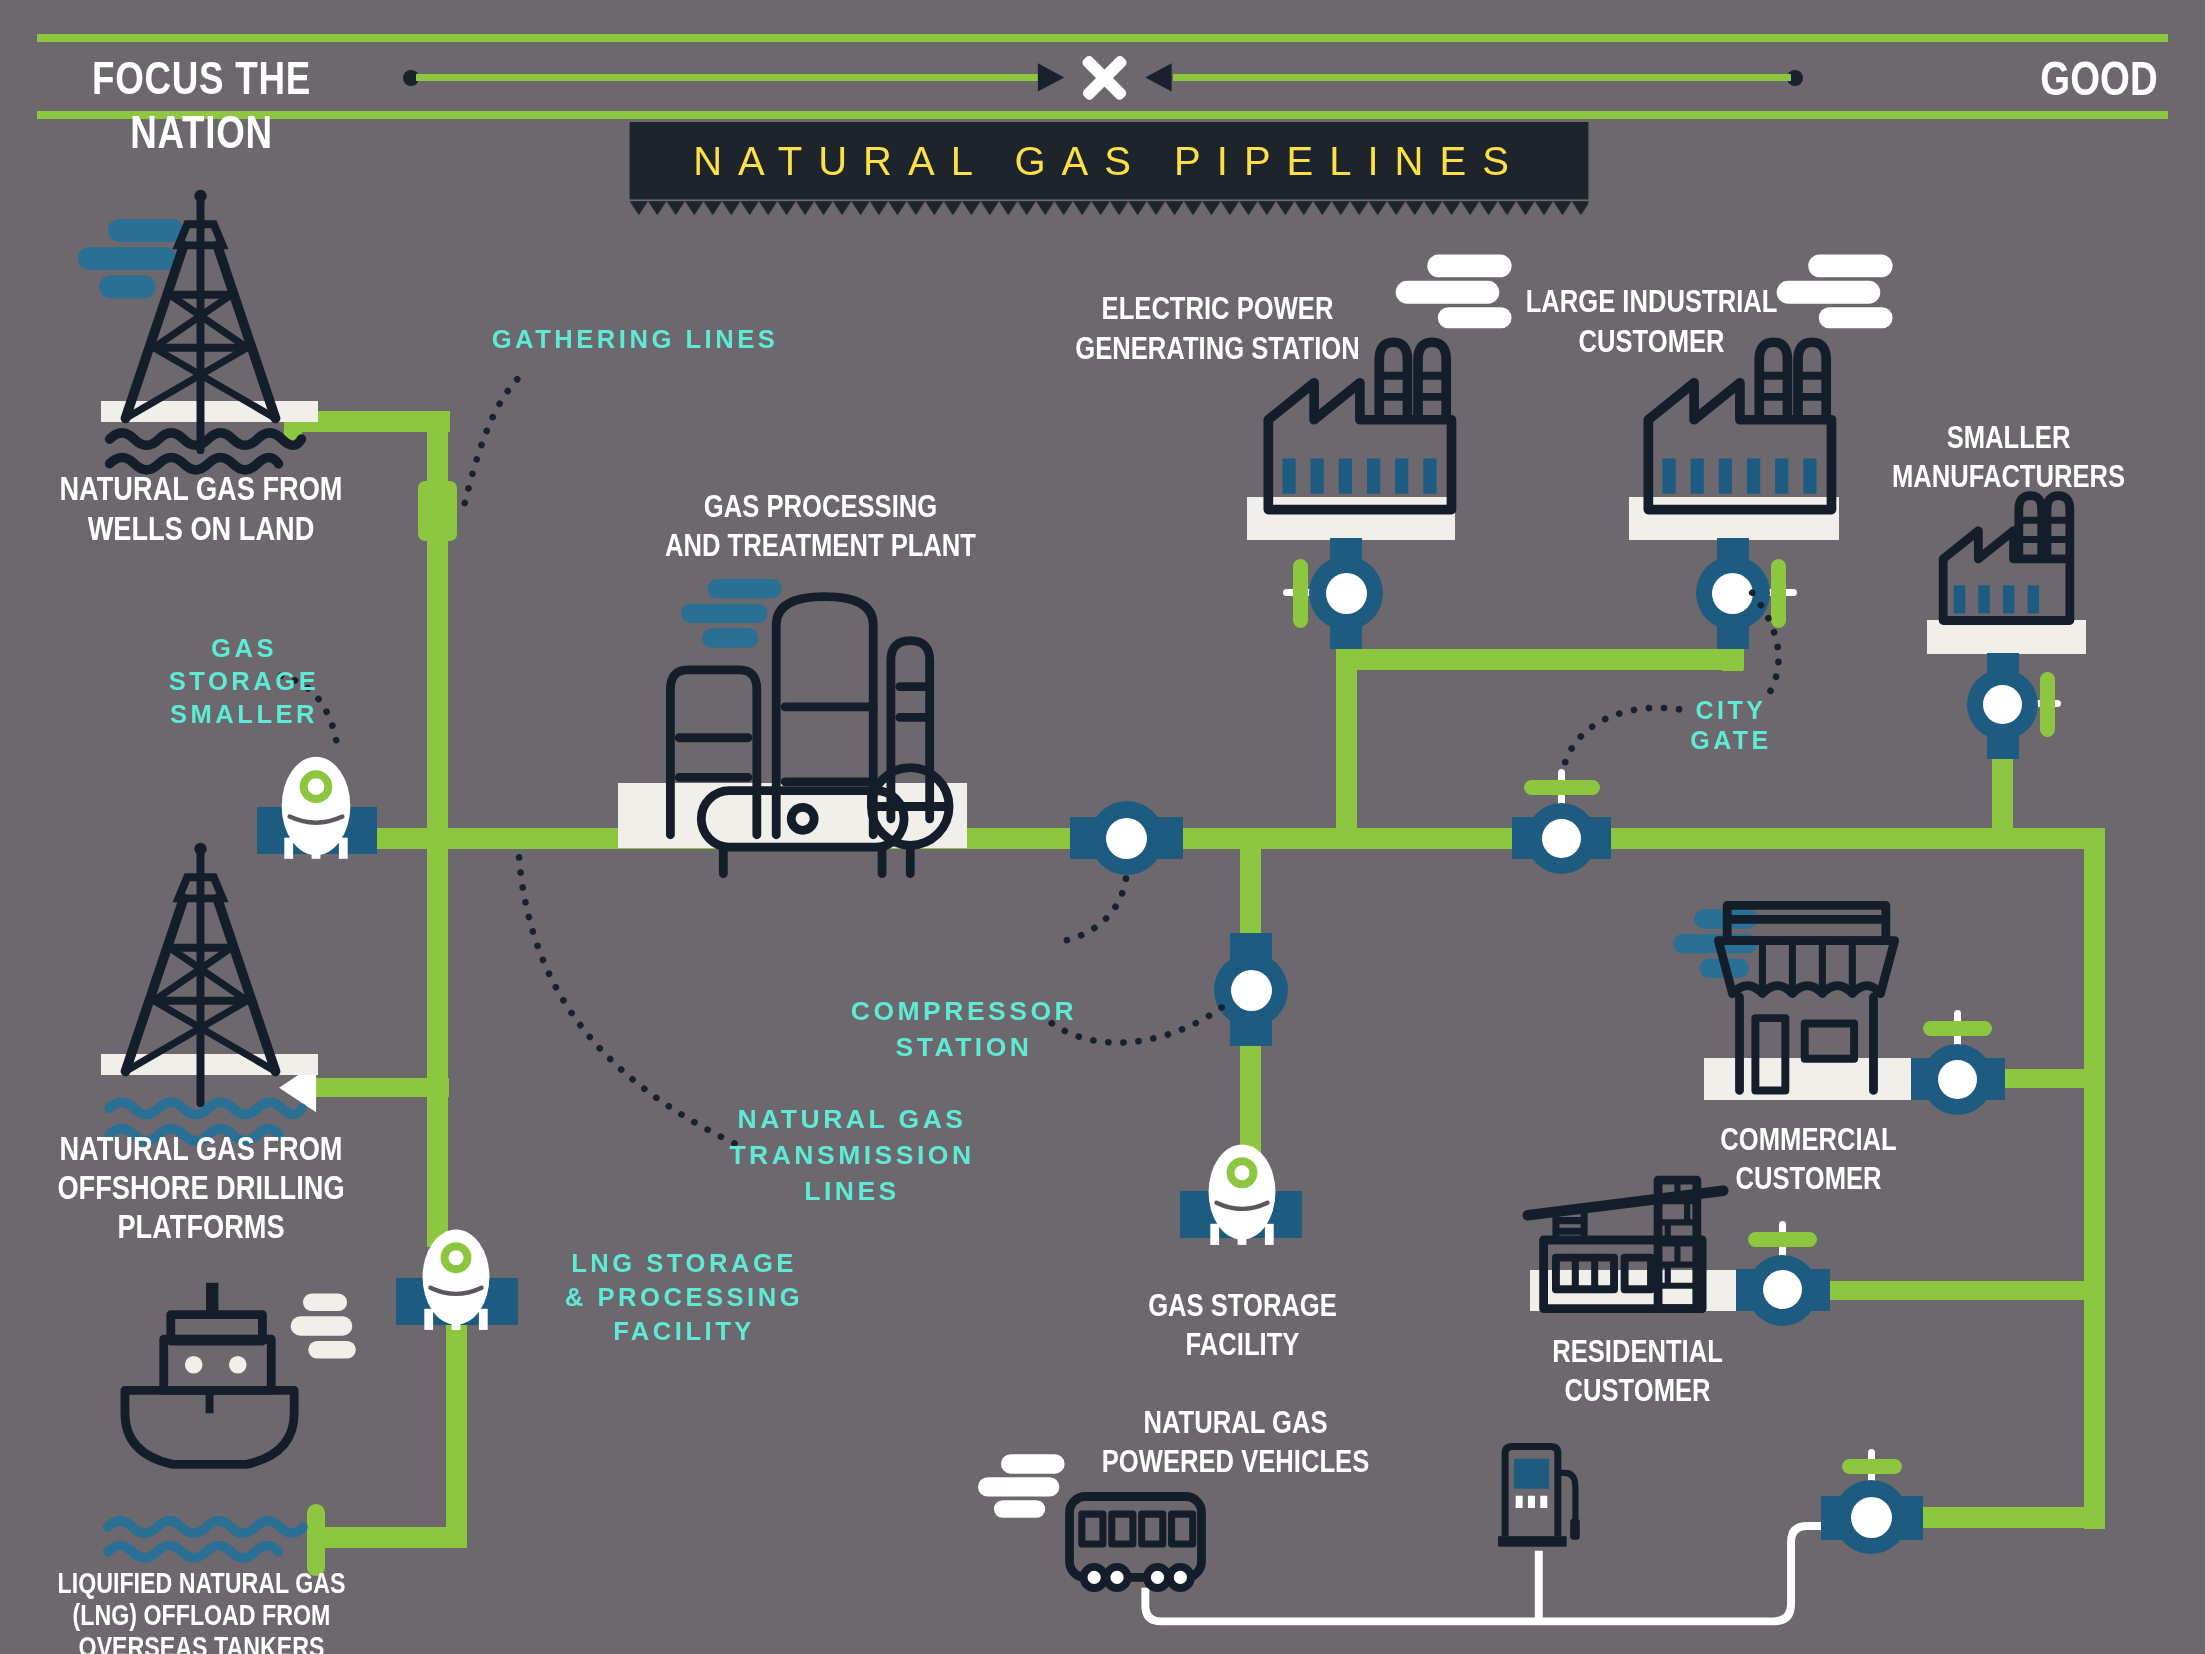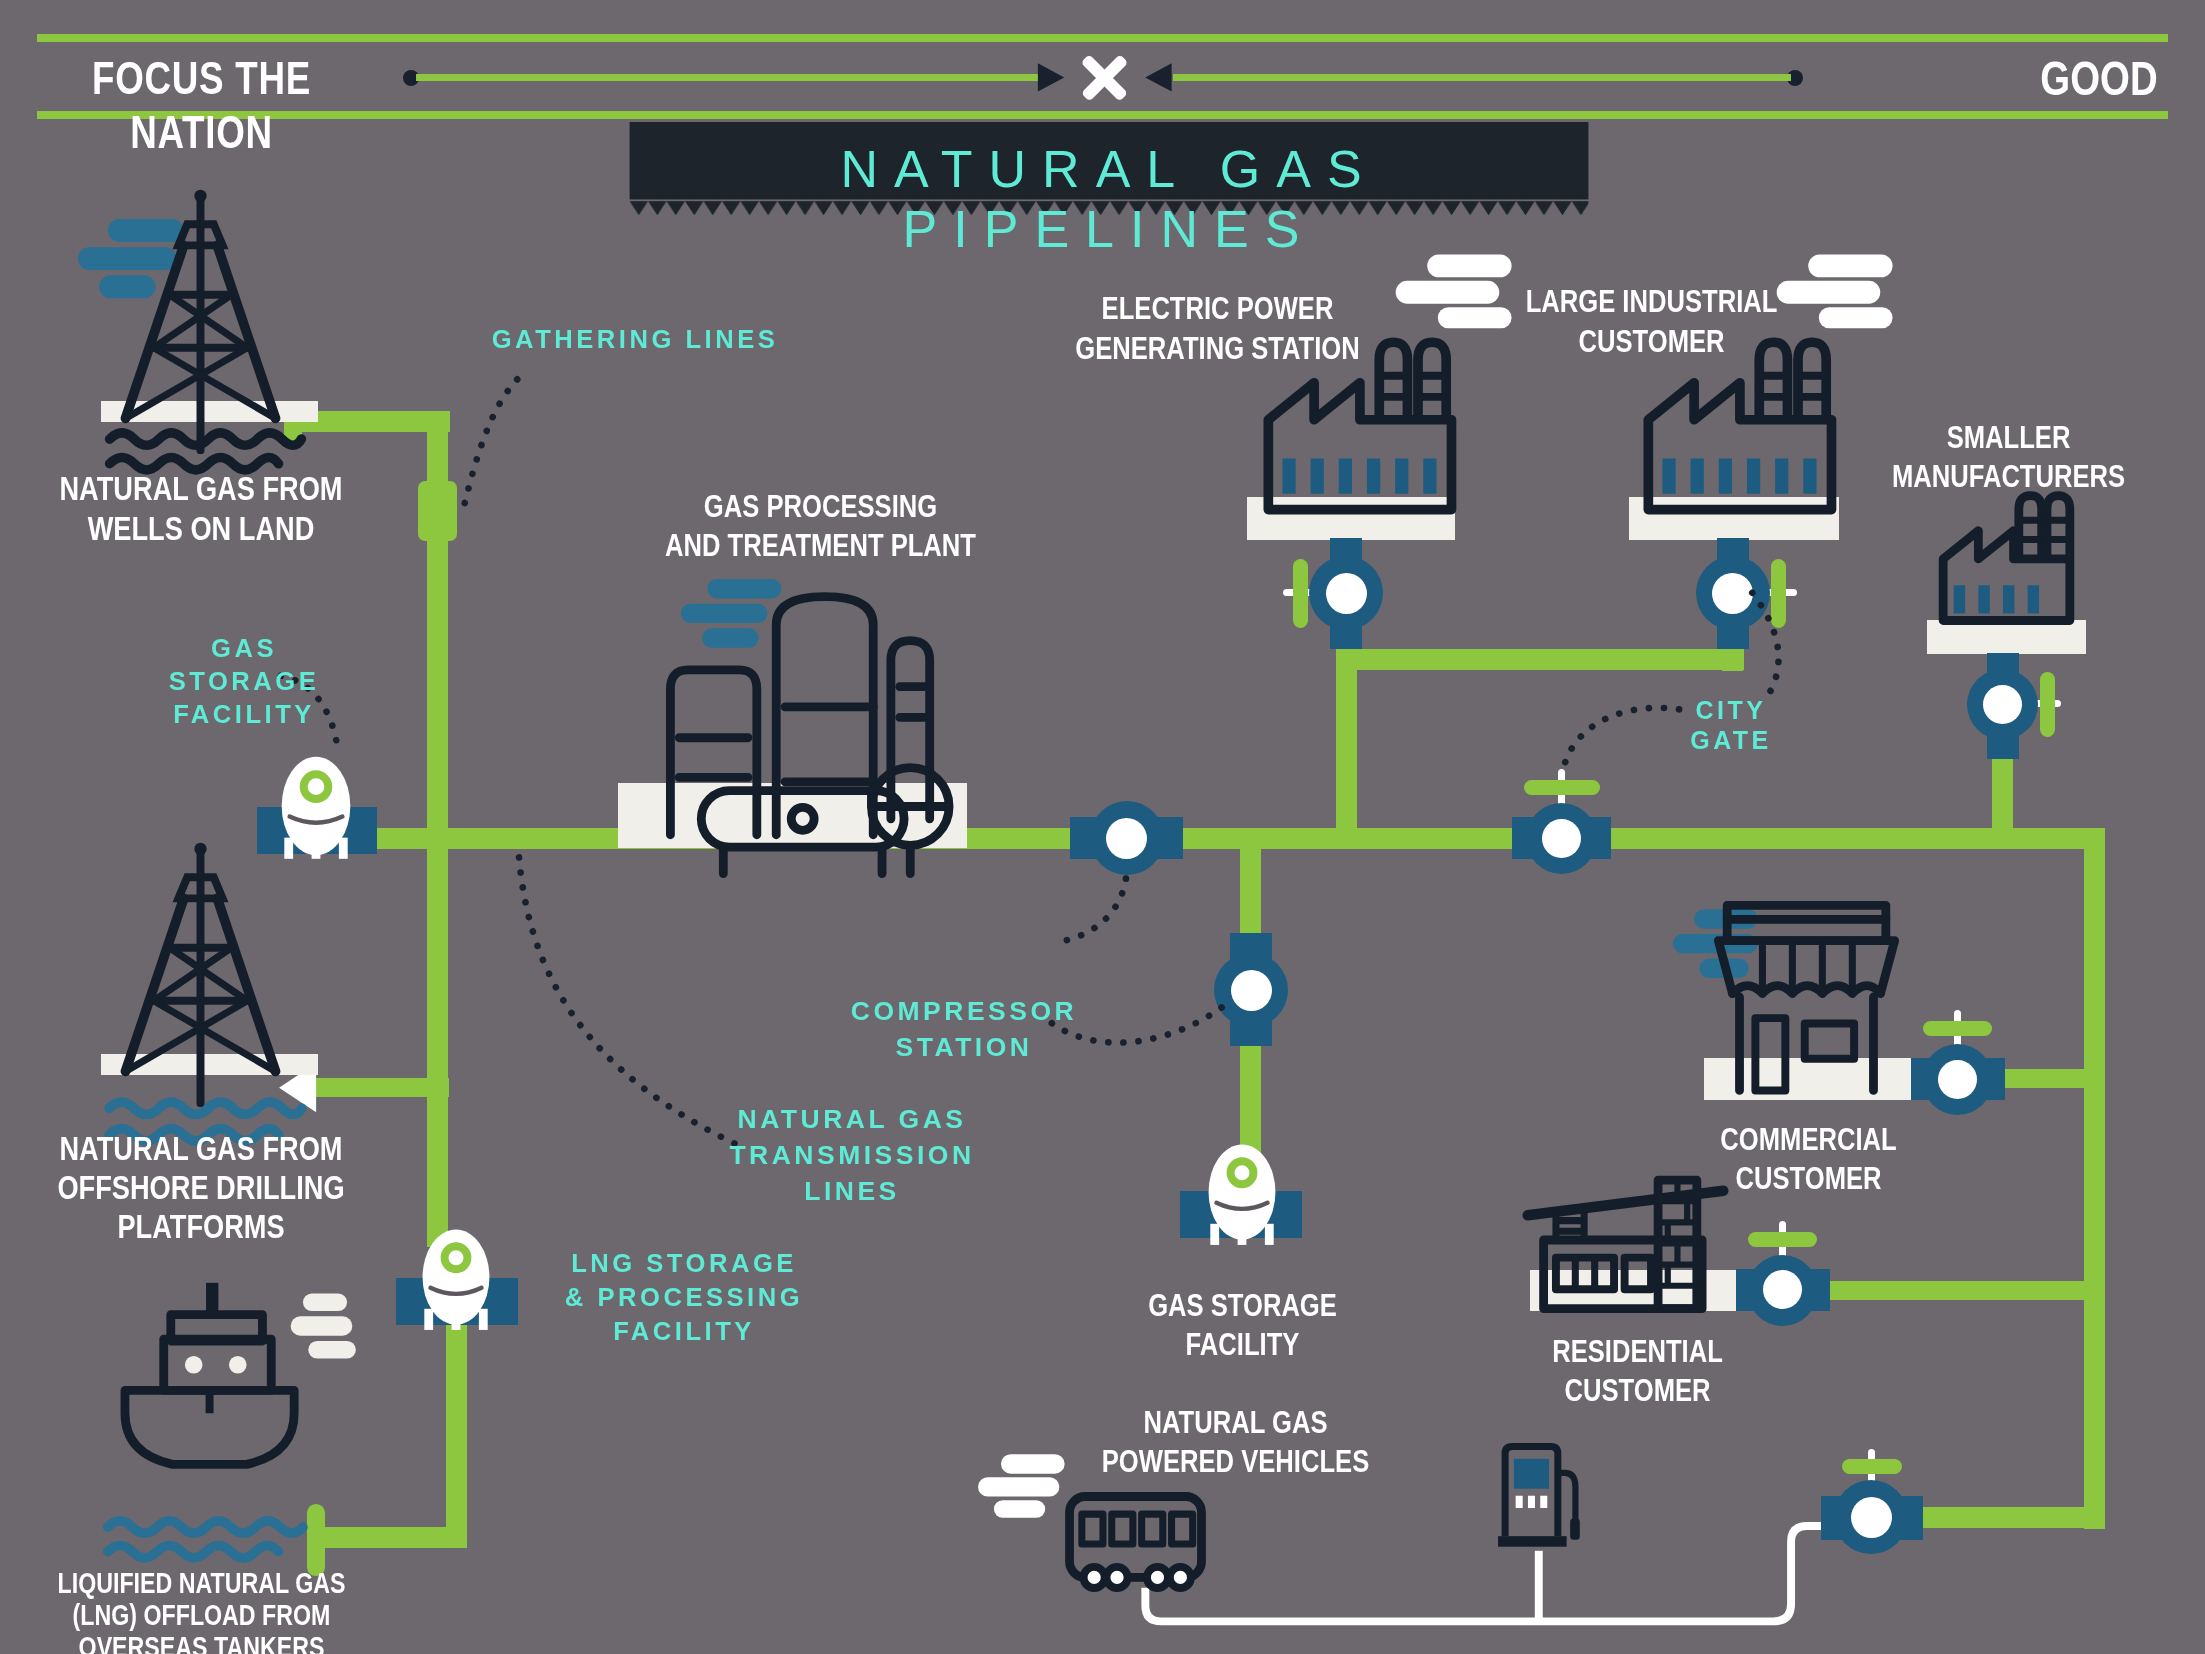--- a/index.html
+++ b/index.html
@@ -45,22 +45,22 @@
 
   <svg style="left:628px;top:122px;" width="962" height="95" viewBox="0 0 1090 108">
     <defs>
         <pattern id="zz" width="21" height="18" patternUnits="userSpaceOnUse">
       <path d="M0,0 L10.5,16 L21,0 Z" fill="#1d242b"></path>
         </pattern>
       </defs>
     <rect x="0" y="0" width="1090" height="88" fill="#1d242b"></rect>
     <rect x="0" y="88" width="1090" height="18" fill="url(#zz)"></rect>
   </svg>
-  <div style="position:absolute;left:668px;top:139px;width:882px;text-align:center;color:#5eead4;
-              font-size:52px;font-weight:400;letter-spacing:16px;">NATURAL GAS PIPELINES</div>
+  <div style="position:absolute;left:668px;top:139px;width:882px;text-align:center;color:#fde047;
+              font-size:40px;font-weight:400;letter-spacing:16px;">NATURAL GAS PIPELINES</div>
 
   <div class="p" style="left:260px;top:828px;width:1845px;height:21px;"></div>
   <div class="p" style="left:2084px;top:828px;width:21px;height:701px;"></div>
   <div class="p" style="left:298px;top:411px;width:152px;height:21px;"></div>
   <div class="p" style="left:427px;top:411px;width:21px;height:836px;"></div>
   <div class="p" style="left:284px;top:402px;width:17.6px;height:46px;border-radius:8.8px;"></div>
   <div class="p" style="left:418px;top:481px;width:39px;height:60px;border-radius:7px;"></div>
   <div class="p" style="left:311px;top:1078px;width:138px;height:19.4px;"></div>
   <div class="p" style="left:446px;top:1319px;width:21px;height:229px;"></div>
   <div class="p" style="left:319px;top:1527px;width:148px;height:21px;"></div>
@@ -384,21 +384,21 @@
       <path d="M1774,864 C1792,812 1856,794 1914,806"></path>
       <path d="M1986,672 C2012,706 2028,748 2004,788"></path>
     </g>
   </svg>
 
   <div class="lblc" style="left:-1.8px;top:468px;width:406px;font-size:34px;line-height:40px;">NATURAL GAS FROM
 WELLS ON LAND</div>
   <div class="lbln" style="left:432px;top:325px;width:406px;font-size:25.6px;">GATHERING LINES</div>
   <div class="lbln" style="left:41px;top:632px;width:406px;font-size:25.6px;line-height:33px;">GAS
 STORAGE
-FACILITY</div>
+SMALLER</div>
   <div class="lblc" style="left:591px;top:487px;width:459px;font-size:32px;line-height:39px;">GAS PROCESSING
 AND TREATMENT PLANT</div>
   <div class="lblc" style="left:988px;top:288px;width:459px;font-size:32px;line-height:40px;">ELECTRIC POWER
 GENERATING STATION</div>
   <div class="lblc" style="left:1422px;top:281px;width:459px;font-size:32px;line-height:40px;">LARGE INDUSTRIAL
 CUSTOMER</div>
   <div class="lblc" style="left:1779px;top:418px;width:459px;font-size:32px;line-height:39px;">SMALLER
 MANUFACTURERS</div>
   <div class="lbln" style="left:761px;top:993px;width:406px;font-size:26.5px;line-height:36px;">COMPRESSOR
 STATION</div>

